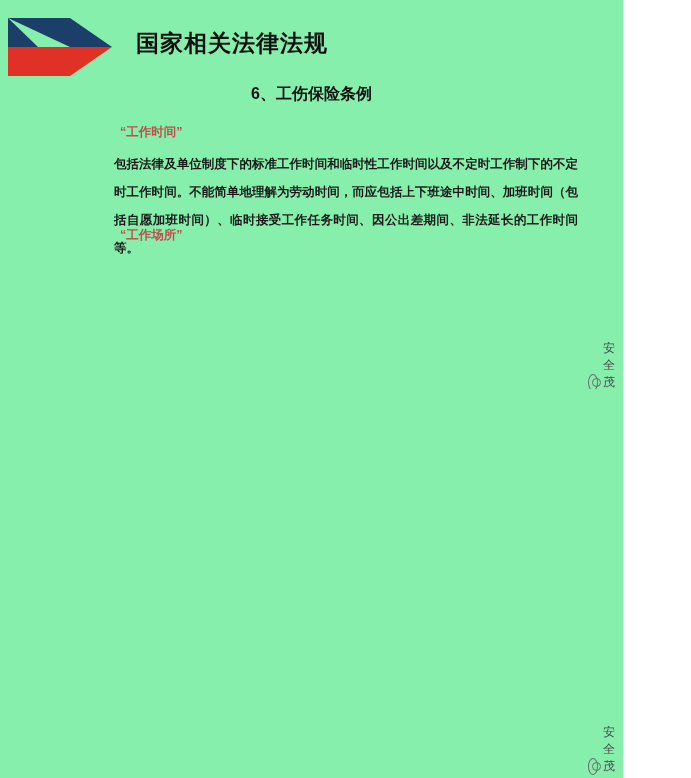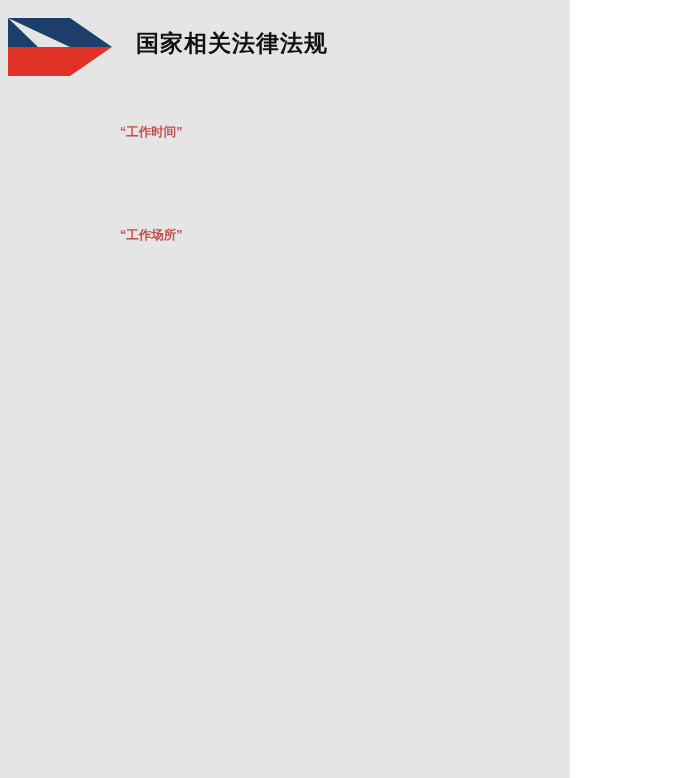--- a/index.html
+++ b/index.html
@@ -10,23 +10,23 @@
   body {
     width: 691px;
     height: 778px;
     font-family: "Liberation Sans", sans-serif;
     color: #1a1a1a;
     overflow: hidden;
     position: relative;
   }
   .slide {
     position: relative;
-    width: 570px;
+    width: 623px;
     box-sizing: border-box;
-    background: #e5e5e5;
+    background: #86efac;
     overflow: hidden;
   }
   .slide-1 { height: 389px; }
   .slide-2 { height: 389px; }
 
   
   .logo-mark {
     position: absolute;
     left: 8px;
     top: 18px;
@@ -120,22 +120,24 @@
 
   <div class="logo-mark">
     <svg width="108" height="58" viewBox="0 0 108 58" xmlns="http://www.w3.org/2000/svg">
       <polygon points="0,0 62,0 104,29 62,29" fill="#1b3f68"></polygon>
       <polygon points="0,29 62,29 104,29 62,58 0,58" fill="#e03127"></polygon>
       <polygon points="0,0 0,29 30,29" fill="#1b3f68"></polygon>
     </svg>
   </div>
 
   <div class="slide-title">国家相关法律法规</div>
+  <div class="subtitle">6、工伤保险条例</div>
 
   <div class="quote-head q1">“工作时间”</div>
+  <div class="para p1">包括法律及单位制度下的标准工作时间和临时性工作时间以及不定时工作制下的不定时工作时间。不能简单地理解为劳动时间，而应包括上下班途中时间、加班时间（包括自愿加班时间）、临时接受工作任务时间、因公出差期间、非法延长的工作时间等。</div>
 
   <div class="quote-head q2">“工作场所”</div>
 
   <div class="watermark wm-1">
     <span class="wm-circle"></span>
     <span class="wm-text">安全茂</span>
   </div>
 
   <div class="corner-tri ct-1">
     <svg width="44" height="32" viewBox="0 0 44 32" xmlns="http://www.w3.org/2000/svg">

